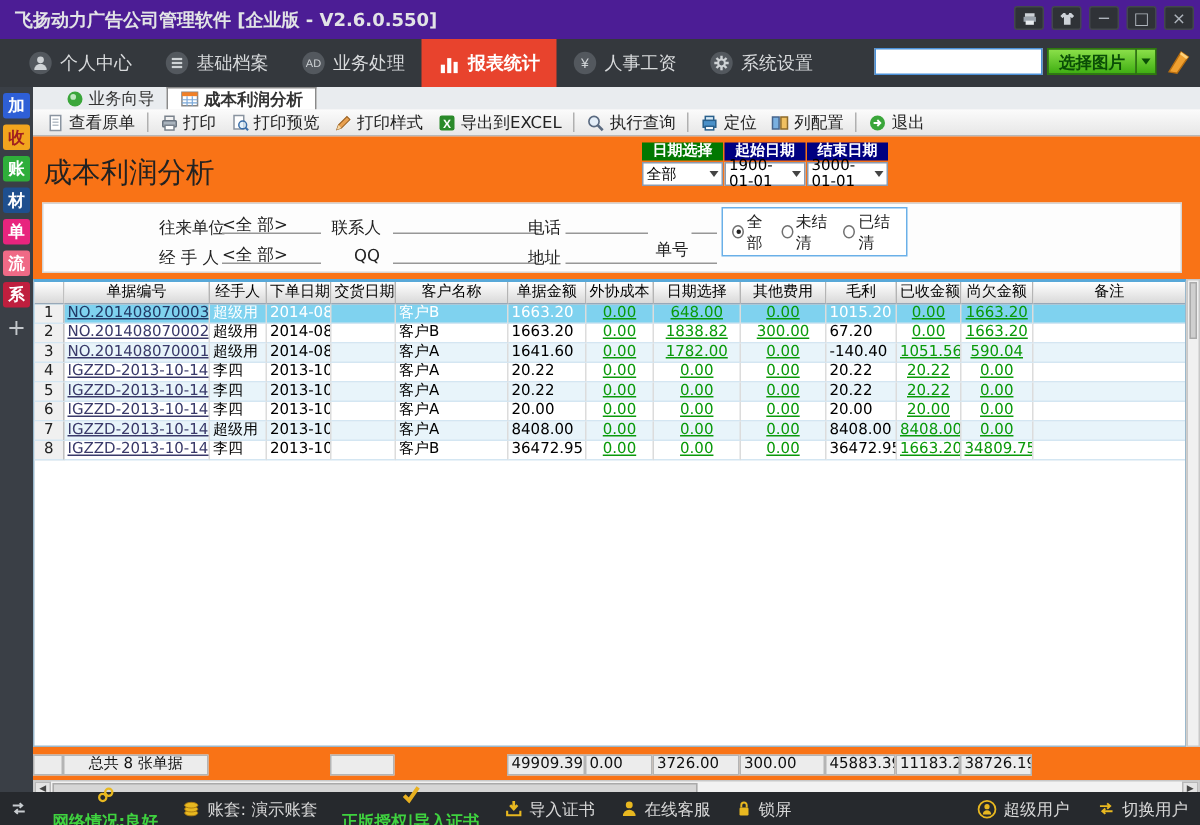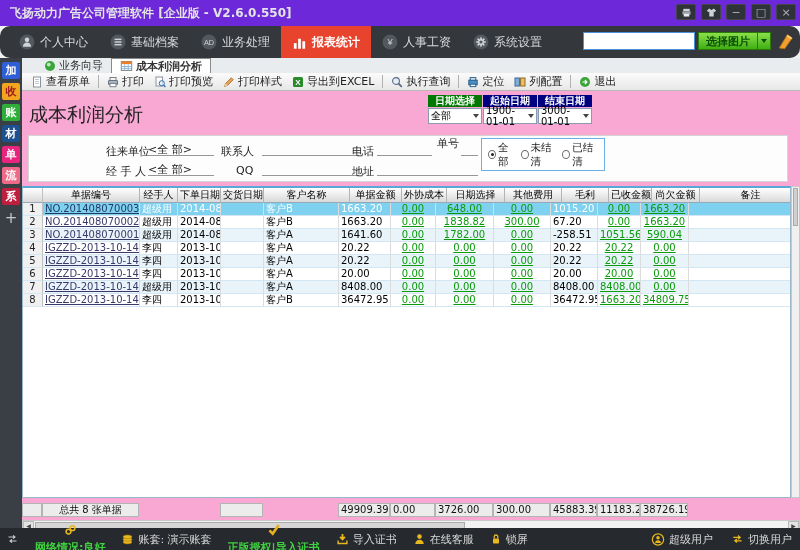--- a/index.html
+++ b/index.html
@@ -1,27 +1,27 @@
 <!DOCTYPE html>
 <html><head>
 <meta charset="utf-8">
 <style>
   html,body{margin:0;padding:0;background:#555;}
   *{box-sizing:border-box;}
   .app{position:relative;width:800px;height:550px;overflow:hidden;
        font-family:"DejaVu Sans","Liberation Sans",sans-serif;background:#f2f2f2;
        -webkit-font-smoothing:antialiased;}
   
-  .titlebar{position:absolute;left:0;top:0;width:800px;height:26px;background:#6d28d9;}
+  .titlebar{position:absolute;left:0;top:0;width:800px;height:26px;background:#4c1d95;}
   .title{position:absolute;left:10px;top:0;line-height:26px;color:#e2e4e6;font-size:12px;font-weight:bold;}
   .wincontrols{position:absolute;right:4px;top:4px;display:flex;gap:5px;}
   .winbtn{width:20px;height:16px;display:flex;align-items:center;justify-content:center;
           color:#aeb4bc;font-size:11px;background:#2f3237;border:1px solid #43474d;border-radius:2px;cursor:default;}
   
-  .navbar{position:absolute;left:0;top:26px;width:800px;height:32px;background:#34383d;border-radius:10px;}
+  .navbar{position:absolute;left:0;top:26px;width:800px;height:32px;background:#34383d;}
   .nav-items{position:absolute;left:8px;top:0;height:32px;display:flex;}
   .nav-item{display:flex;align-items:center;gap:5px;padding:0 11px;height:32px;color:#d8dadc;font-size:12px;}
   .nav-item.active{background:#e8432d;color:#fff;font-weight:bold;}
   .nav-ic{display:flex;align-items:center;}
   .nav-right{position:absolute;right:6px;top:6px;display:flex;align-items:center;}
   .nav-input{width:112px;height:18px;border:1px solid #4a90d8;font-size:11px;padding:0 3px;background:#fff;outline:none;}
   .pickbtn{height:18px;margin-left:3px;padding:0 7px;display:flex;align-items:center;
            background:linear-gradient(#8be04a,#3fae12);border:1px solid #2d7a0c;
            color:#0a4d06;font-size:11px;font-weight:bold;}
   .pickdrop{height:18px;width:13px;display:flex;align-items:center;justify-content:center;
@@ -36,21 +36,21 @@
            background:linear-gradient(#fbfbfb,#e7e7e7);border-bottom:1px solid #b8b8b8;
            display:flex;align-items:center;padding-left:4px;}
   .tbtn{display:flex;align-items:center;gap:3px;padding:0 5px;height:16px;font-size:11px;color:#222;cursor:default;}
   .tsep{width:1px;height:13px;background:#b0b0b0;margin:0 3px;}
   
   .sidebar{position:absolute;left:0;top:58px;width:22px;height:470px;background:#3a3f46;}
   .sq{width:18px;height:17px;margin:4px auto 0 auto;border-radius:2px;display:flex;align-items:center;
       justify-content:center;font-size:11px;font-weight:bold;cursor:default;}
   .sq.add{background:transparent;color:#c4c8cc;font-size:15px;font-weight:normal;}
   
-  .content{position:absolute;left:22px;top:91px;width:778px;height:437px;background:#f9a8d4;}
+  .content{position:absolute;left:22px;top:91px;width:778px;height:437px;background:#f97316;}
   .pagetitle{position:absolute;left:7px;top:11px;font-size:19px;color:#222;}
   
   .datefilter{position:absolute;left:406px;top:4px;display:flex;}
   .df-col{width:54px;margin-right:1px;}
   .df-h{height:12px;color:#fff;font-size:10px;font-weight:bold;text-align:center;line-height:12px;}
   .df-v{height:16px;border:1px solid #8a9ab0;background:#fff;font-size:10px;display:flex;
         align-items:center;justify-content:space-between;padding:0 2px;margin-top:1px;}
   .df-v i{border-left:3px solid transparent;border-right:3px solid transparent;border-top:4px solid #444;}
   
   .formbox{position:absolute;left:6px;top:44px;width:760px;height:47px;border:1px solid #d5d5d5;background:#fdfdfd;}
@@ -380,21 +380,21 @@
 
     <div class="pagetitle">成本利润分析</div>
 
     <div class="formbox">
       <span class="flabel" style="left:77px;top:8px">往来单位</span>
       <span class="uf" style="left:119px;top:6px;width:66px">&lt;全 部&gt;</span>
       <span class="flabel" style="left:192px;top:8px">联系人</span>
       <span class="uf" style="left:233px;top:6px;width:97px"></span>
       <span class="flabel" style="left:323px;top:8px">电话</span>
       <span class="uf" style="left:348px;top:6px;width:55px"></span>
-      <span class="flabel" style="left:408px;top:0">单号</span>
+      <span class="flabel" style="left:408px;top:23px">单号</span>
       <span class="uf" style="left:432px;top:6px;width:17px"></span>
       <span class="flabel" style="left:77px;top:28px">经 手 人</span>
       <span class="uf" style="left:119px;top:26px;width:66px">&lt;全 部&gt;</span>
       <span class="flabel" style="left:207px;top:28px">QQ</span>
       <span class="uf" style="left:233px;top:26px;width:97px"></span>
       <span class="flabel" style="left:323px;top:28px">地址</span>
       <span class="uf" style="left:348px;top:26px;width:101px"></span>
       <div class="radiobox">
           <span class="ropt">
             <span class="rdot sel"></span>
@@ -411,21 +411,21 @@
         </div>
     </div>
 
     <div class="grid">
       <div class="gh">
           <div class="c numc" style="height:15px;line-height:14px;background:linear-gradient(#fff,#d9d9d9);border-bottom:1px solid #98a8b8;"></div>
           <div class="c" style="width:97px">单据编号</div>
           <div class="c" style="width:38px">经手人</div>
           <div class="c" style="width:43px">下单日期</div>
           <div class="c" style="width:43px">交货日期</div>
-          <div class="c" style="width:86px">客户名称</div>
+          <div class="c" style="width:75px">客户名称</div>
           <div class="c" style="width:52px">单据金额</div>
           <div class="c" style="width:45px">外协成本</div>
           <div class="c" style="width:58px">日期选择</div>
           <div class="c" style="width:57px">其他费用</div>
           <div class="c" style="width:47px">毛利</div>
           <div class="c" style="width:43px">已收金额</div>
           <div class="c" style="width:48px">尚欠金额</div>
           <div class="c" style="width:102px">备注</div>
         </div>
       <div id="gbody">
@@ -465,21 +465,21 @@
             <div class="c numc">3</div>
             <div class="c" style="width:97px;text-align:right"><span class="olink">NO.201408070001</span></div>
             <div class="c" style="width:38px;text-align:left">超级用</div>
             <div class="c" style="width:43px;text-align:left">2014-08-0</div>
             <div class="c" style="width:43px;text-align:left"></div>
             <div class="c" style="width:75px;text-align:left">客户A</div>
             <div class="c" style="width:52px;text-align:left">1641.60</div>
             <div class="c" style="width:45px;text-align:center"><span class="glink">0.00</span></div>
             <div class="c" style="width:58px;text-align:center"><span class="glink">1782.00</span></div>
             <div class="c" style="width:57px;text-align:center"><span class="glink">0.00</span></div>
-            <div class="c" style="width:47px;text-align:left">-258.51</div>
+            <div class="c" style="width:47px;text-align:left">-140.40</div>
             <div class="c" style="width:43px;text-align:center"><span class="glink">1051.56</span></div>
             <div class="c" style="width:48px;text-align:center"><span class="glink">590.04</span></div>
             <div class="c" style="width:102px;text-align:left"></div>
           </div>
           <div class="gr">
             <div class="c numc">4</div>
             <div class="c" style="width:97px;text-align:center"><span class="olink">IGZZD-2013-10-14-009</span></div>
             <div class="c" style="width:38px;text-align:left">李四</div>
             <div class="c" style="width:43px;text-align:left">2013-10-1</div>
             <div class="c" style="width:43px;text-align:left"></div>

